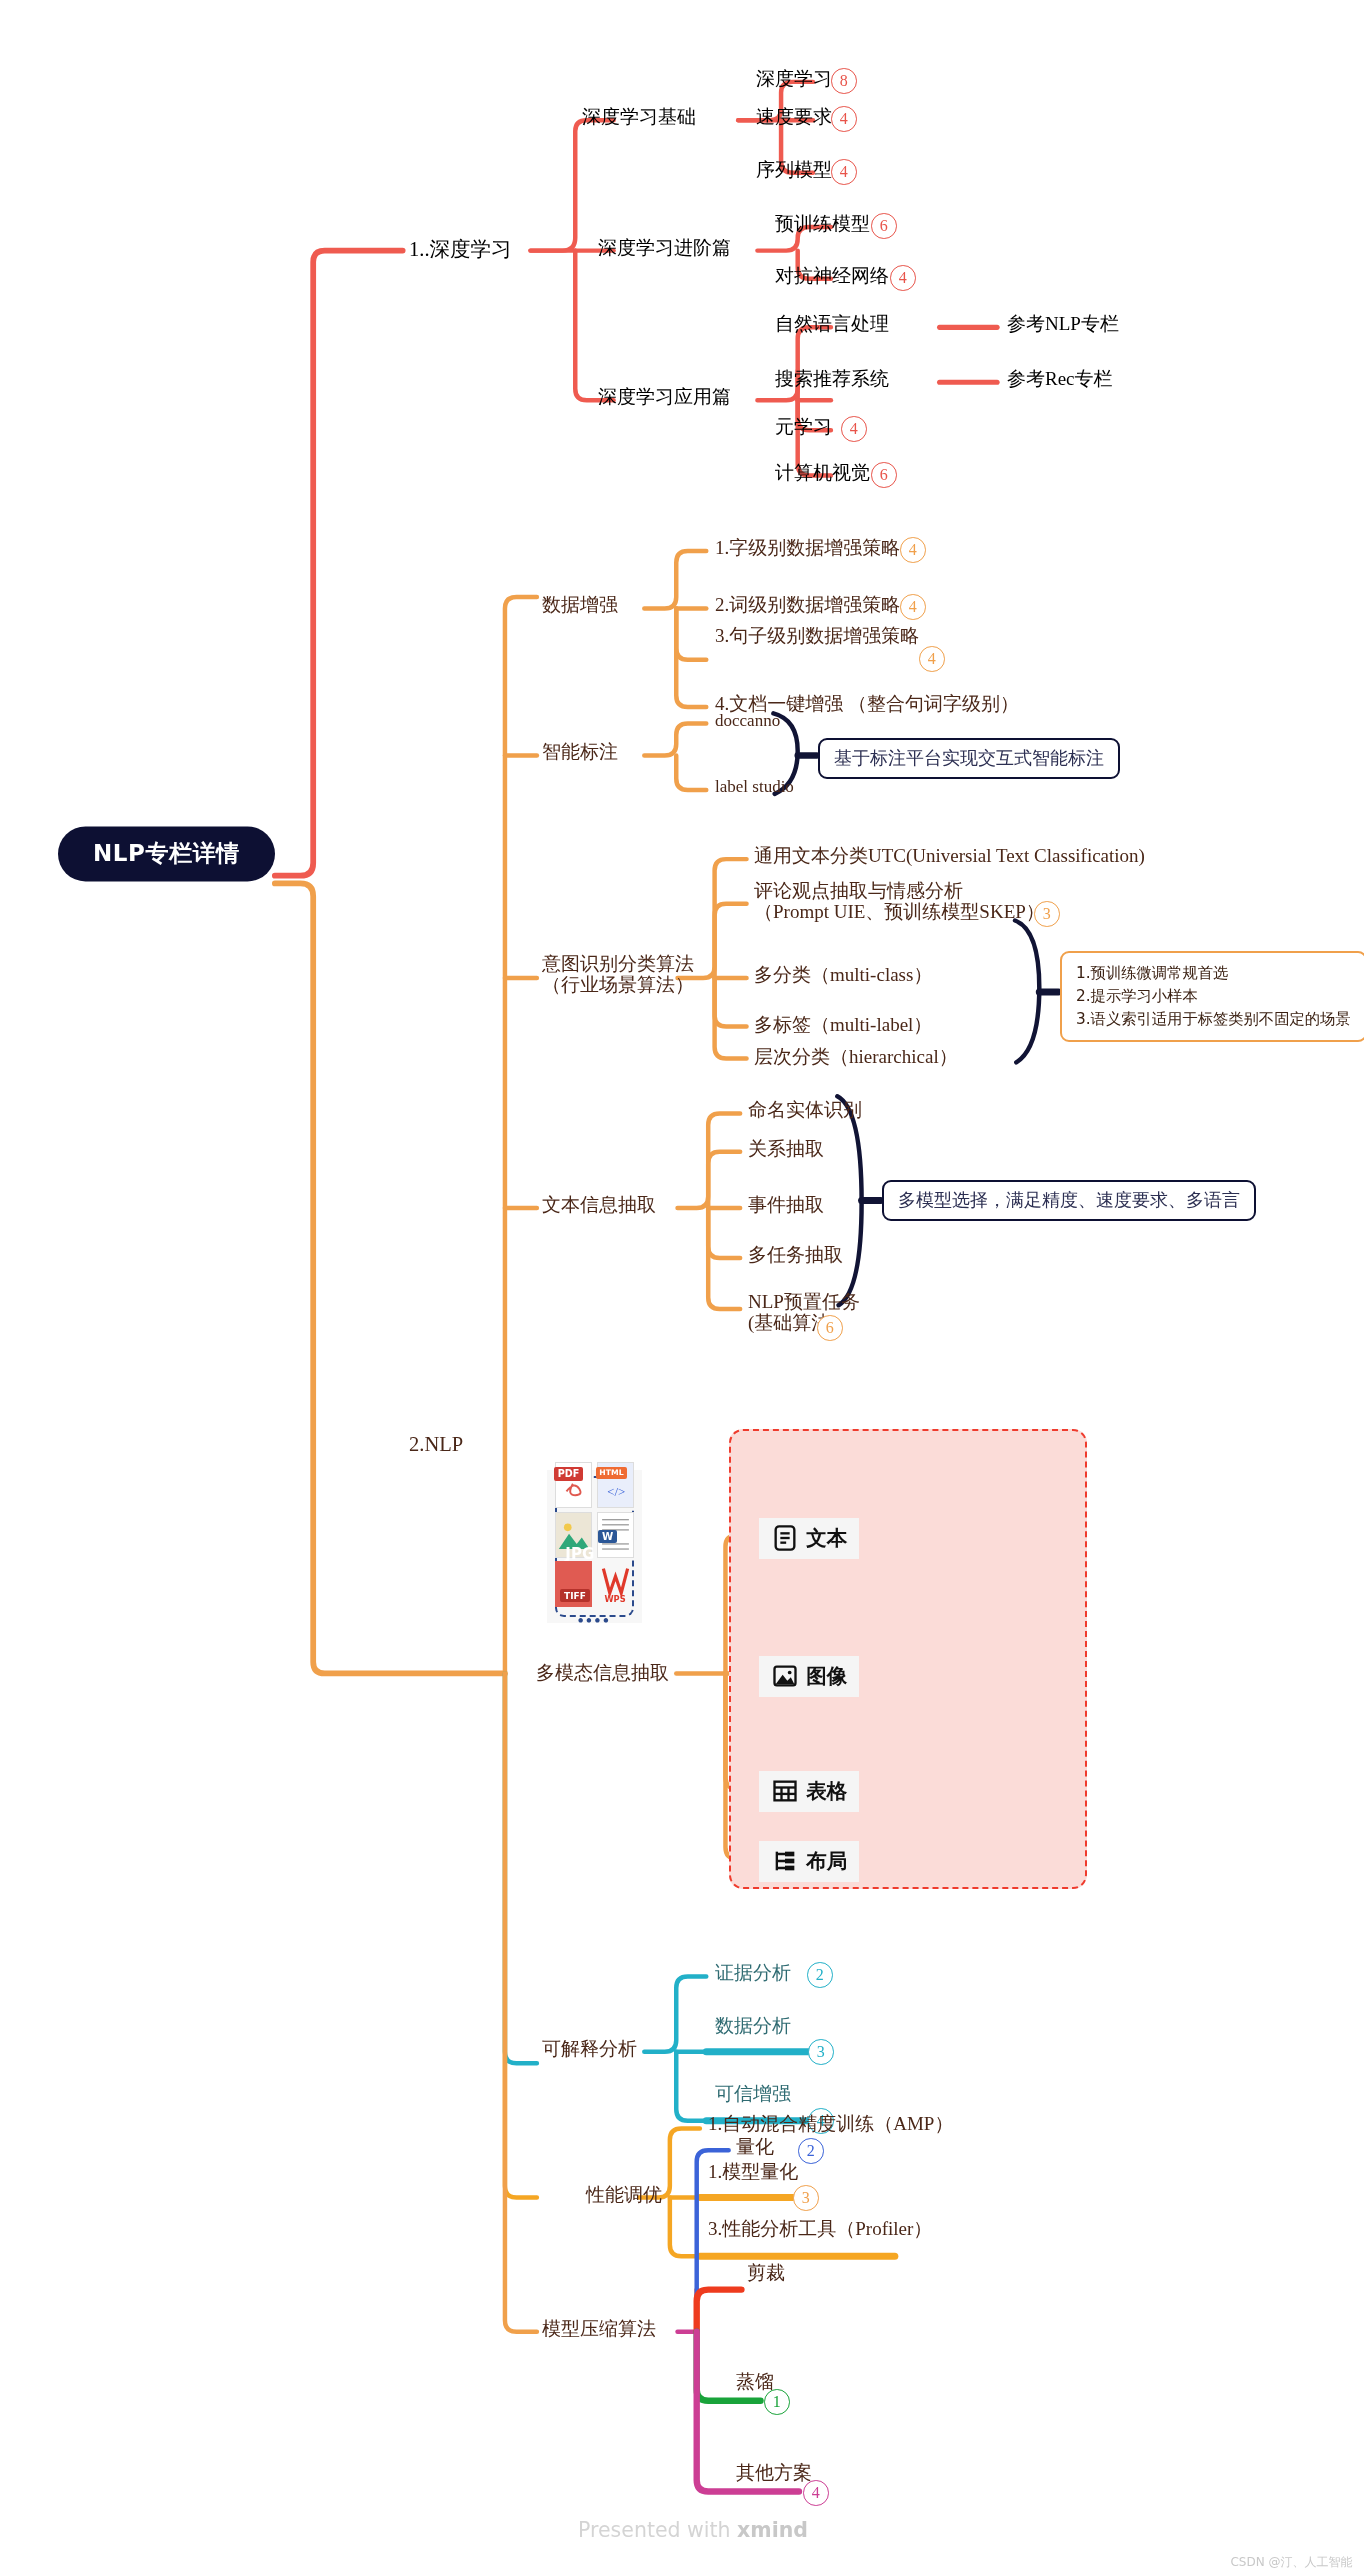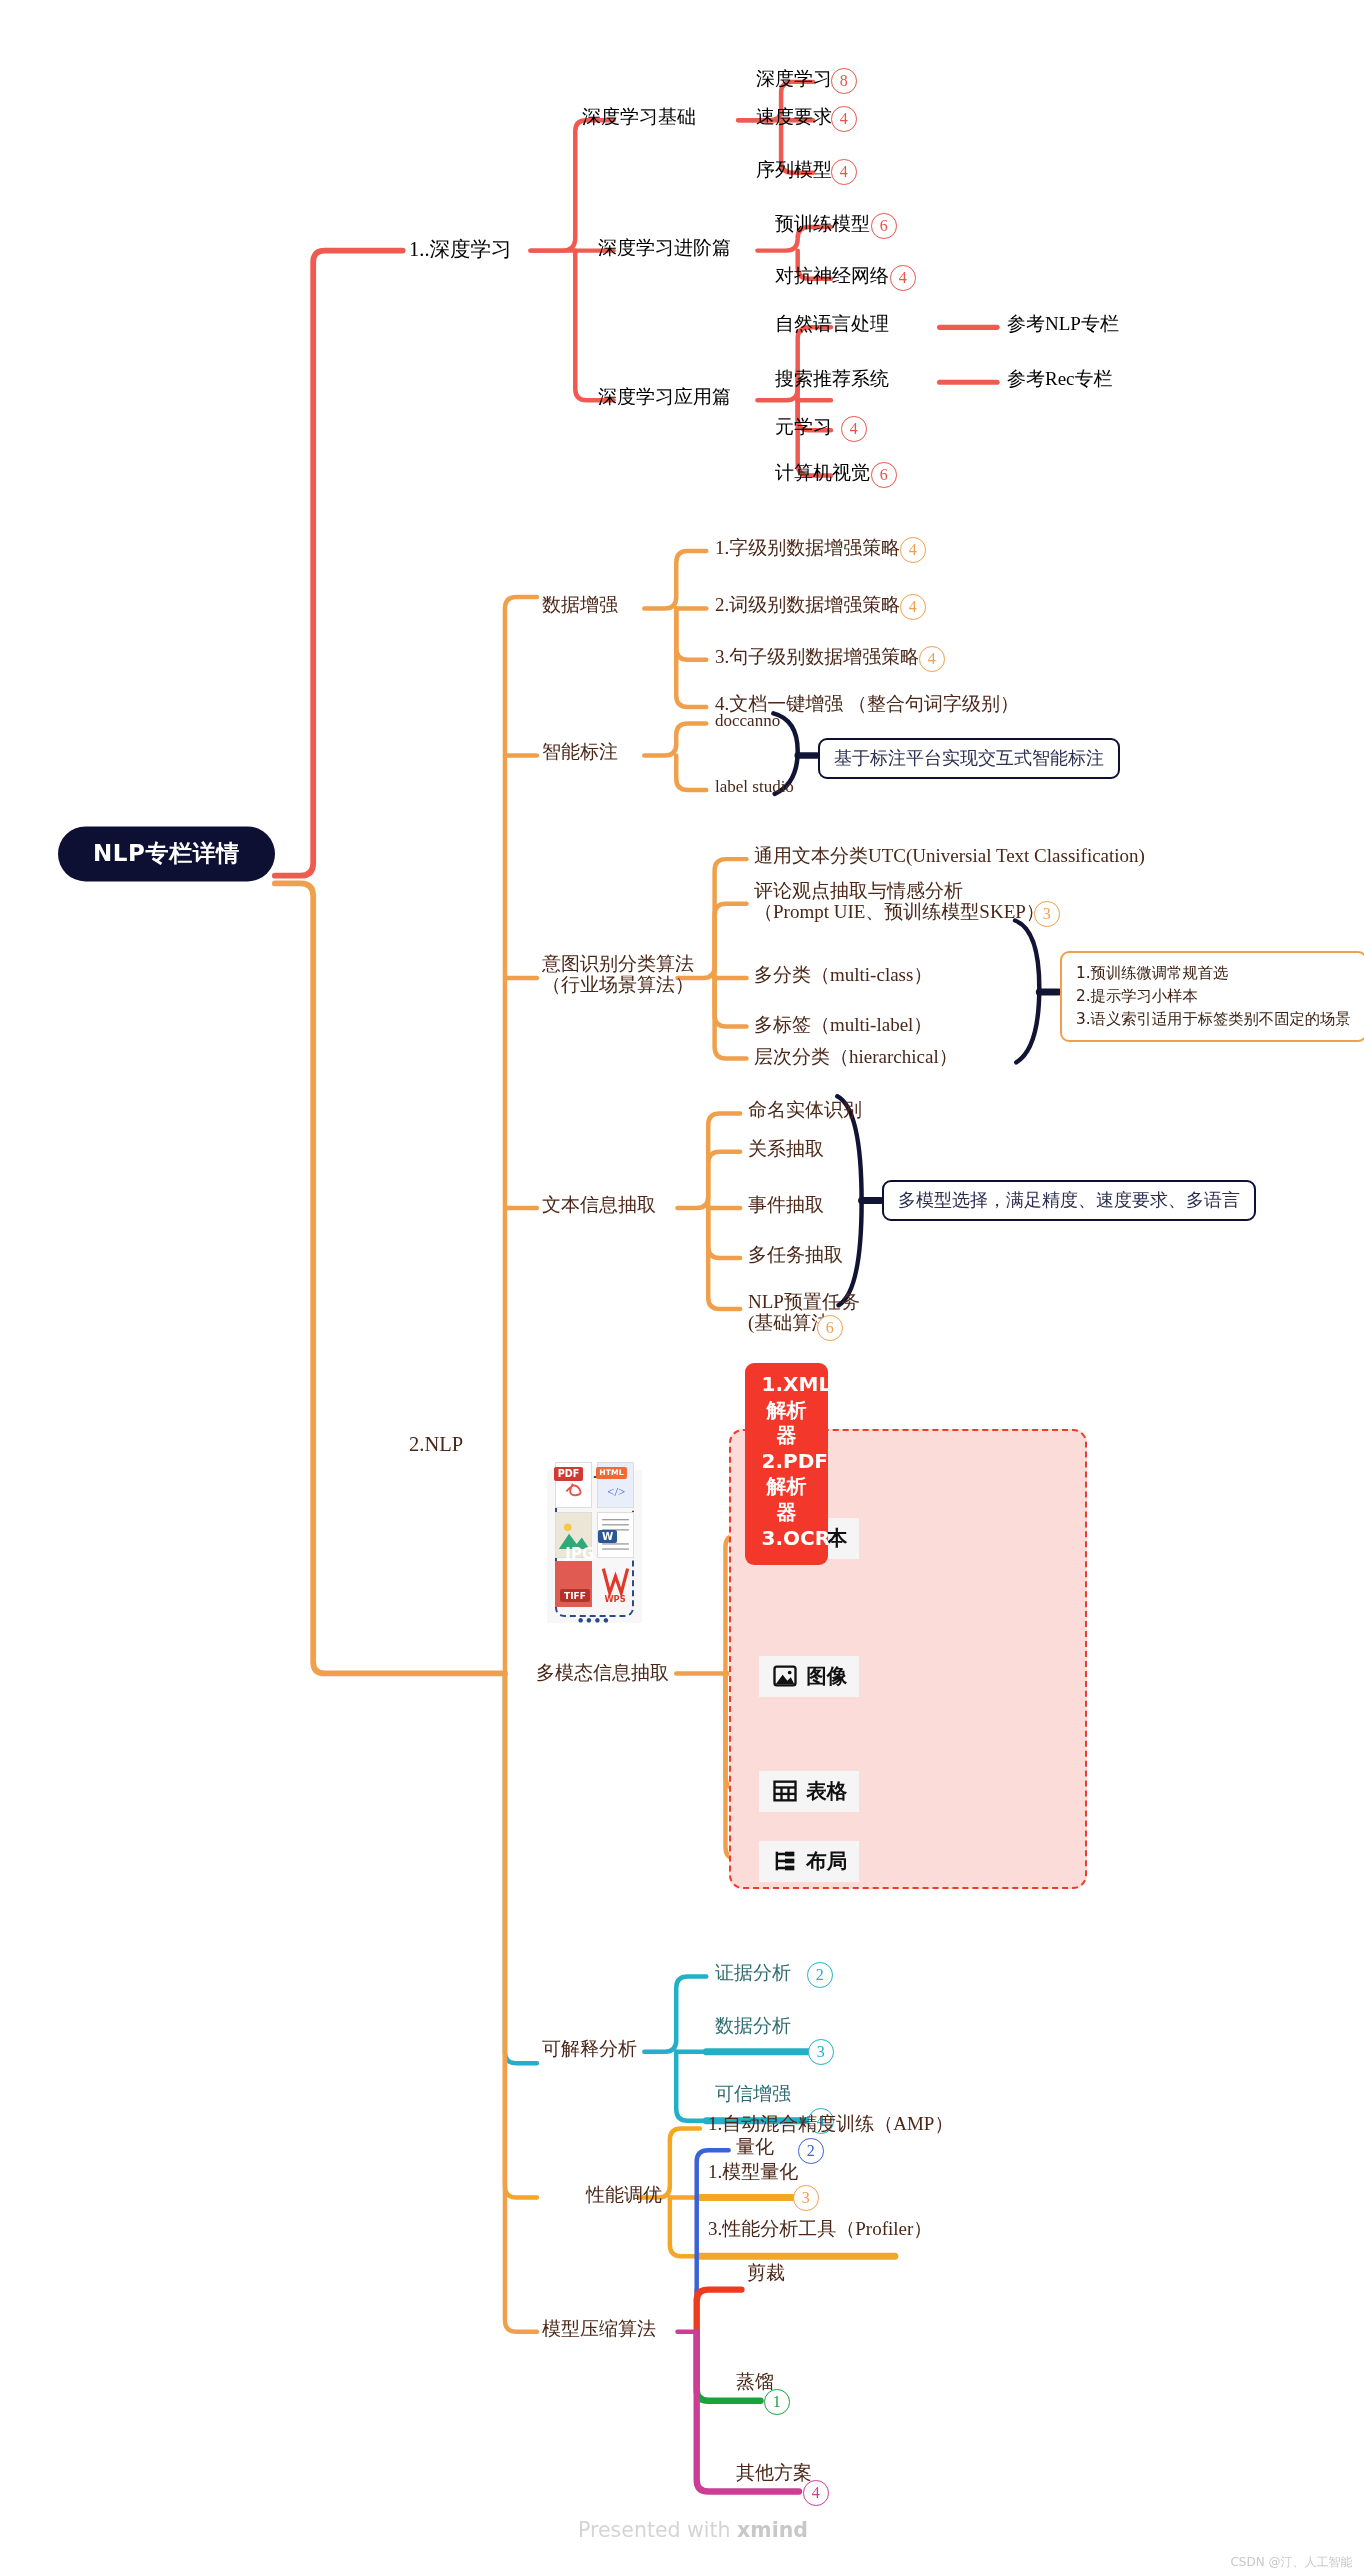--- a/index.html
+++ b/index.html
@@ -241,21 +241,21 @@
   <div class="node t-red" style="left:775px; top:462px;">计算机视觉</div>
   <div class="badge b-red" style="left:871px; top:462px;">6</div>
 
   <div class="node t-brown t-lg" style="left:409px; top:1432px;">2.NLP</div>
 
   <div class="node t-brown" style="left:542px; top:594px;">数据增强</div>
   <div class="node t-brown" style="left:715px; top:537px;">1.字级别数据增强策略</div>
   <div class="badge b-orange" style="left:900px; top:537px;">4</div>
   <div class="node t-brown" style="left:715px; top:594px;">2.词级别数据增强策略</div>
   <div class="badge b-orange" style="left:900px; top:594px;">4</div>
-  <div class="node t-brown" style="left:715px; top:646px;">3.句子级别数据增强策略</div>
+  <div class="node t-brown" style="left:715px; top:625px;">3.句子级别数据增强策略</div>
   <div class="badge b-orange" style="left:919px; top:646px;">4</div>
   <div class="node t-brown" style="left:715px; top:693px;">4.文档一键增强 （整合句词字级别）</div>
 
   <div class="node t-brown" style="left:542px; top:741px;">智能标注</div>
   <div class="node t-brown t-sm" style="left:715px; top:711px;">doccanno</div>
   <div class="node t-brown t-sm" style="left:715px; top:777px;">label studio</div>
   <div class="callout" style="left:818px; top:738px;">基于标注平台实现交互式智能标注</div>
 
   <div class="node t-brown two-line" style="left:542px; top:954px;">
     <div>意图识别分类算法</div>
@@ -287,25 +287,20 @@
   <div class="node t-brown two-line" style="left:748px; top:1292px;">
     <div>NLP预置任务</div>
     <div>(基础算法)</div>
   </div>
   <div class="badge b-orange" style="left:817px; top:1315px;">6</div>
 
   <div class="node t-brown" style="left:536px; top:1662px;">多模态信息抽取</div>
 
   <div class="pink-region" style="left:729px; top:1429px; width:358px; height:460px;"></div>
 
-  <div class="chip-red" style="left:745px; top:1363px; width:83px;">
-    <div>1.XML解析器</div>
-    <div>2.PDF解析器</div>
-    <div>3.OCR</div>
-  </div>
 
   <div class="collage" style="left:547px; top:1470px; width:95px; height:153px;">
     <div class="dashbox"></div>
     <div class="ficon">
       <div class="sheet"></div>
       <div class="tag" style="background:#d03a33;">PDF</div>
       <svg width="37" height="46" style="position:absolute;inset:0;" viewBox="0 0 58 72">
           <path d="M18 46 q12 -16 20 -4 q6 10 -6 10 q-14 0 -4 -18" fill="none" stroke="#e0594f" stroke-width="3"></path>
         </svg>
     </div>

